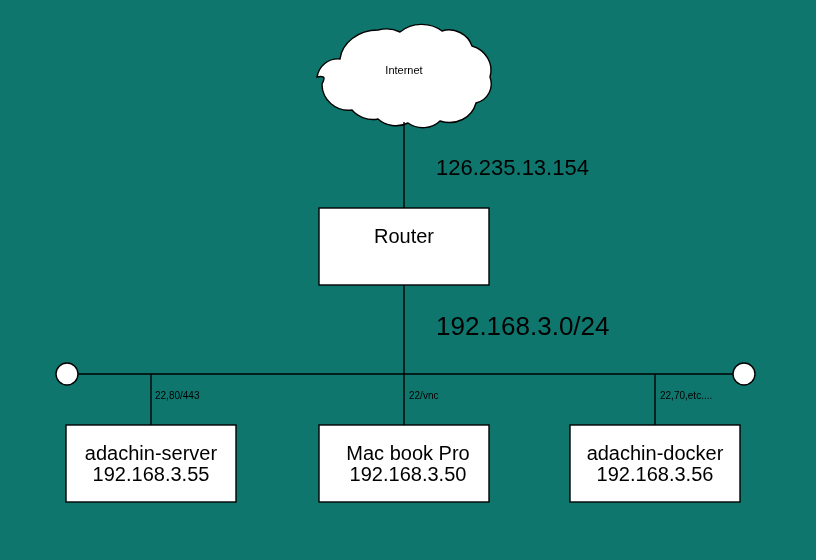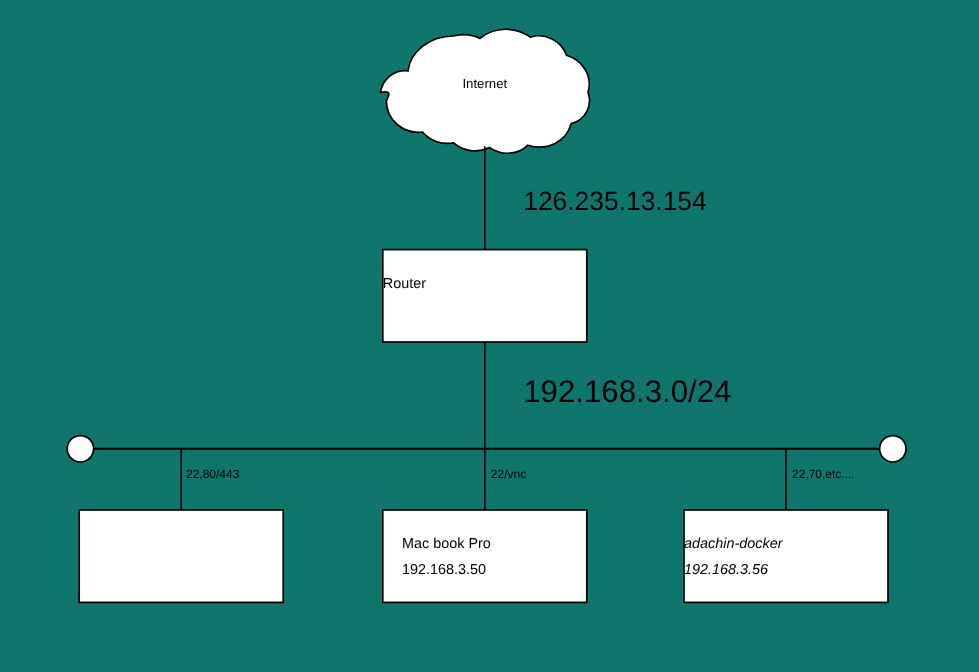--- a/index.html
+++ b/index.html
@@ -36,21 +36,22 @@
     font-size: 22px;
   }
   .lan-net {
     font-size: 26px;
   }
   .port-label {
     font-size: 10px;
   }
   .box-label {
     position: absolute;
-    font-size: 12px;
+    text-align: center;
+    font-size: 20px;
     line-height: 21px;
     color: #000000;
   }
 </style>
 </head>
 <body>
 
 <div id="canvas">
 
   <svg class="svg-layer" viewBox="0 0 816 560" xmlns="http://www.w3.org/2000/svg">
@@ -96,22 +97,26 @@
   <div class="box-label" style="left:319px; top:226px; width:170px;">
     <div>Router</div>
   </div>
 
   <div class="label lan-net" style="left:436px; top:311px;">192.168.3.0/24</div>
 
   <div class="label port-label" style="left:155px; top:390px;">22,80/443</div>
   <div class="label port-label" style="left:409px; top:390px;">22/vnc</div>
   <div class="label port-label" style="left:660px; top:390px;">22,70,etc....</div>
 
+  <div class="box-label" style="left:66px; top:443px; width:170px;">
+    <div>adachin-server</div>
+    <div>192.168.3.55</div>
+  </div>
   <div class="box-label" style="left:319px; top:443px; width:146px;margin-left:16px;">
     <div>Mac book Pro</div>
     <div>192.168.3.50</div>
   </div>
-  <div class="box-label" style="left:570px; top:443px; width:170px;font-style:italic;">
+  <div class="box-label" style="left:570px; top:443px; width:170px;">
     <div>adachin-docker</div>
     <div>192.168.3.56</div>
   </div>
 
 </div>
 
 </body></html>

